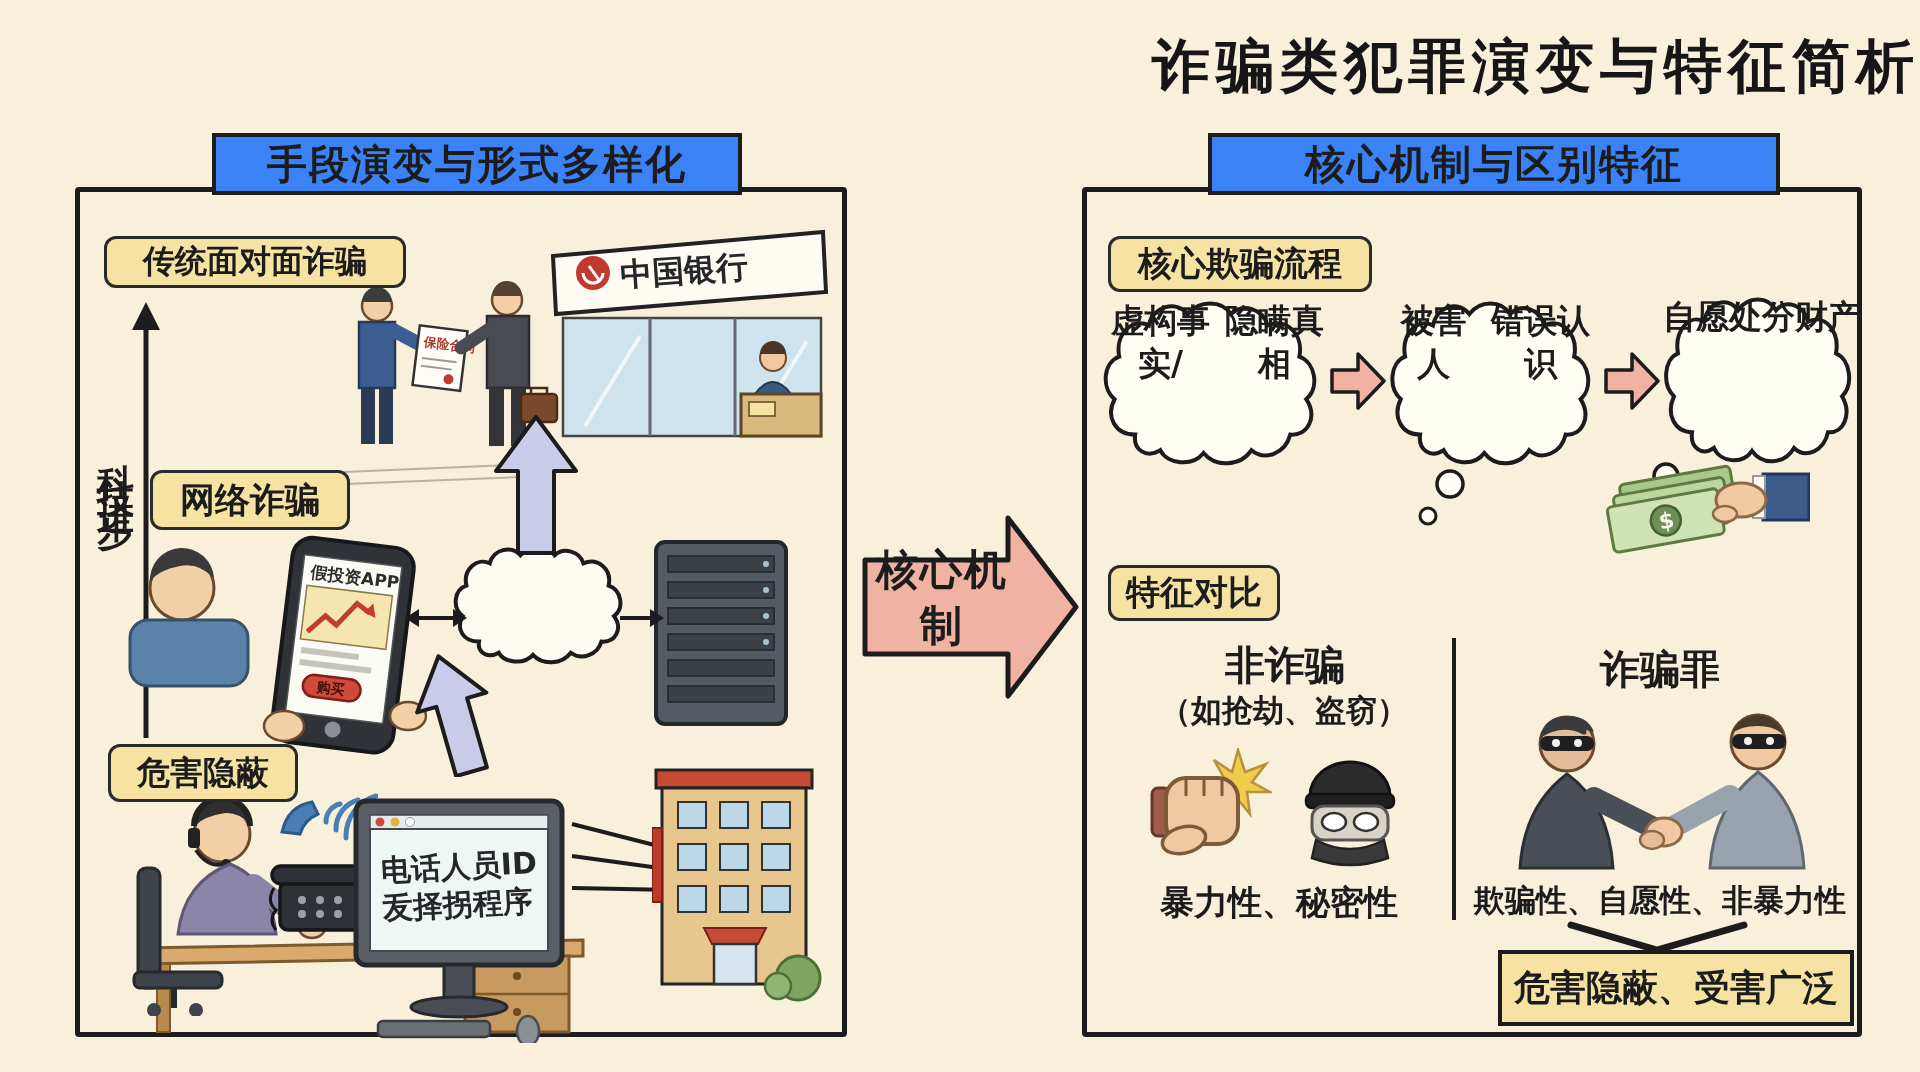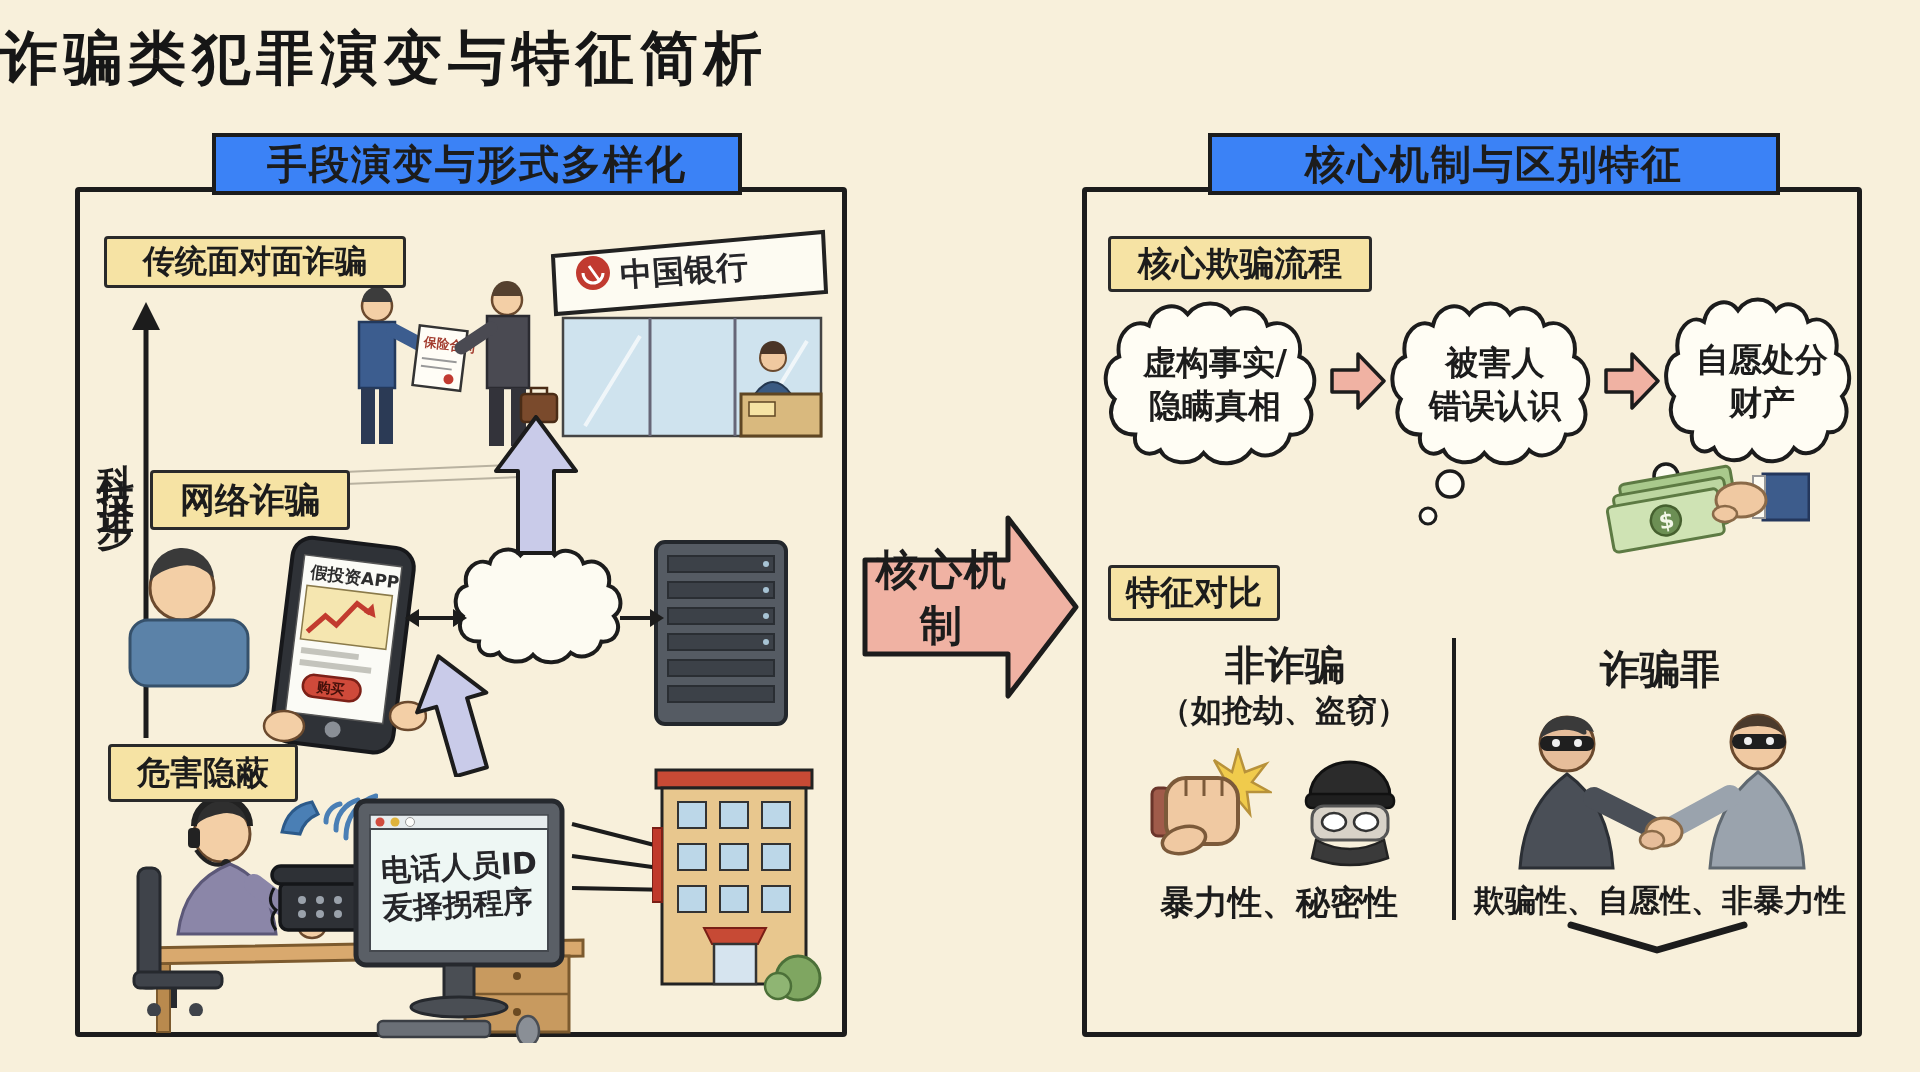--- a/index.html
+++ b/index.html
@@ -5,48 +5,48 @@
   * { margin:0; padding:0; box-sizing:border-box; }
   html,body { background:#efe6cc; }
   .canvas {
     position:relative; width:1920px; height:1072px; overflow:hidden;
     background:#f8f0db;
     font-family:"DejaVu Sans","Liberation Sans",sans-serif;
     color:#1c1c1c;
   }
   .abs { position:absolute; }
   .title {
-    position:absolute; left:0; top:20px; width:100%;
-    text-align:left; font-size:58px; font-weight:800; letter-spacing:6px;
+    position:absolute; left:0; top:28px; width:100%;
+    text-align:right; font-size:58px; font-weight:800; letter-spacing:6px;
     color:#161616;
   }
   .panel {
     position:absolute; border:5px solid #1c1c1c; border-radius:4px;
     background:transparent;
   }
   .header {
     position:absolute; height:62px; background:#3b82f6; border:4px solid #1c1c1c;
     display:flex; align-items:center; justify-content:center;
     font-size:40px; font-weight:700; letter-spacing:2px; z-index:3;
   }
   .tag {
-    position:absolute; background:#f6e3a4; border:3px solid #2a2a2a; border-radius:4px;
+    position:absolute; background:#f6e3a4; border:3px solid #2a2a2a; border-radius:12px;
     display:flex; align-items:center; justify-content:center;
     font-weight:800; z-index:2;
   }
   .vtext {
     position:absolute; writing-mode:vertical-rl; text-orientation:upright;
     font-size:37px; font-weight:800; letter-spacing:16px;
   }
   .bubble { position:absolute; }
   .bubble svg { position:absolute; inset:0; width:100%; height:100%; overflow:visible; }
   .bubble .cloud { fill:#fffdf4; stroke:#1c1c1c; stroke-width:4; vector-effect:non-scaling-stroke; }
   .bubble-text {
     position:relative; width:100%; height:100%;
-    display:flex; flex-direction:column; align-items:center; justify-content:center;
+    display:flex; flex-direction:row; justify-content:center;
     font-size:33px; font-weight:800; line-height:1.3; text-align:center;
   }
   .big-head { font-size:40px; font-weight:800; text-align:center; position:absolute; }
   .traits { position:absolute; font-weight:800; text-align:center; }
   .center-arrow-label {
     position:absolute; width:100%; top:50%; transform:translateY(-58%);
     text-align:center; font-size:42px; font-weight:800; letter-spacing:2px;
   }
   .conclusion {
     position:absolute; background:#f6e3a4; border:4px solid #1c1c1c;
@@ -379,14 +379,15 @@
     <path d="M248,96 L182,132" stroke="#9aa3ad" stroke-width="22" stroke-linecap="round"></path>
 
     <ellipse cx="182" cy="132" rx="18" ry="14" fill="#f0c9a2" stroke="#8a6a48" stroke-width="3"></ellipse>
     <ellipse cx="170" cy="140" rx="12" ry="9" fill="#e6bd9a" stroke="#8a6a48" stroke-width="2.5"></ellipse>
   </svg>
   <div class="traits" style="left:1460px;top:880px;width:400px;font-size:31px">欺骗性、自愿性、非暴力性</div>
 
   <svg class="abs" style="left:1565px;top:920px" width="185" height="38">
     <polyline points="6,5 92,30 179,5" fill="none" stroke="#1c1c1c" stroke-width="7" stroke-linecap="round" stroke-linejoin="round"></polyline>
   </svg>
+  <div class="conclusion" style="left:1498px;top:950px;width:356px;height:76px">危害隐蔽、受害广泛</div>
 
 </div>
 
 </body></html>

